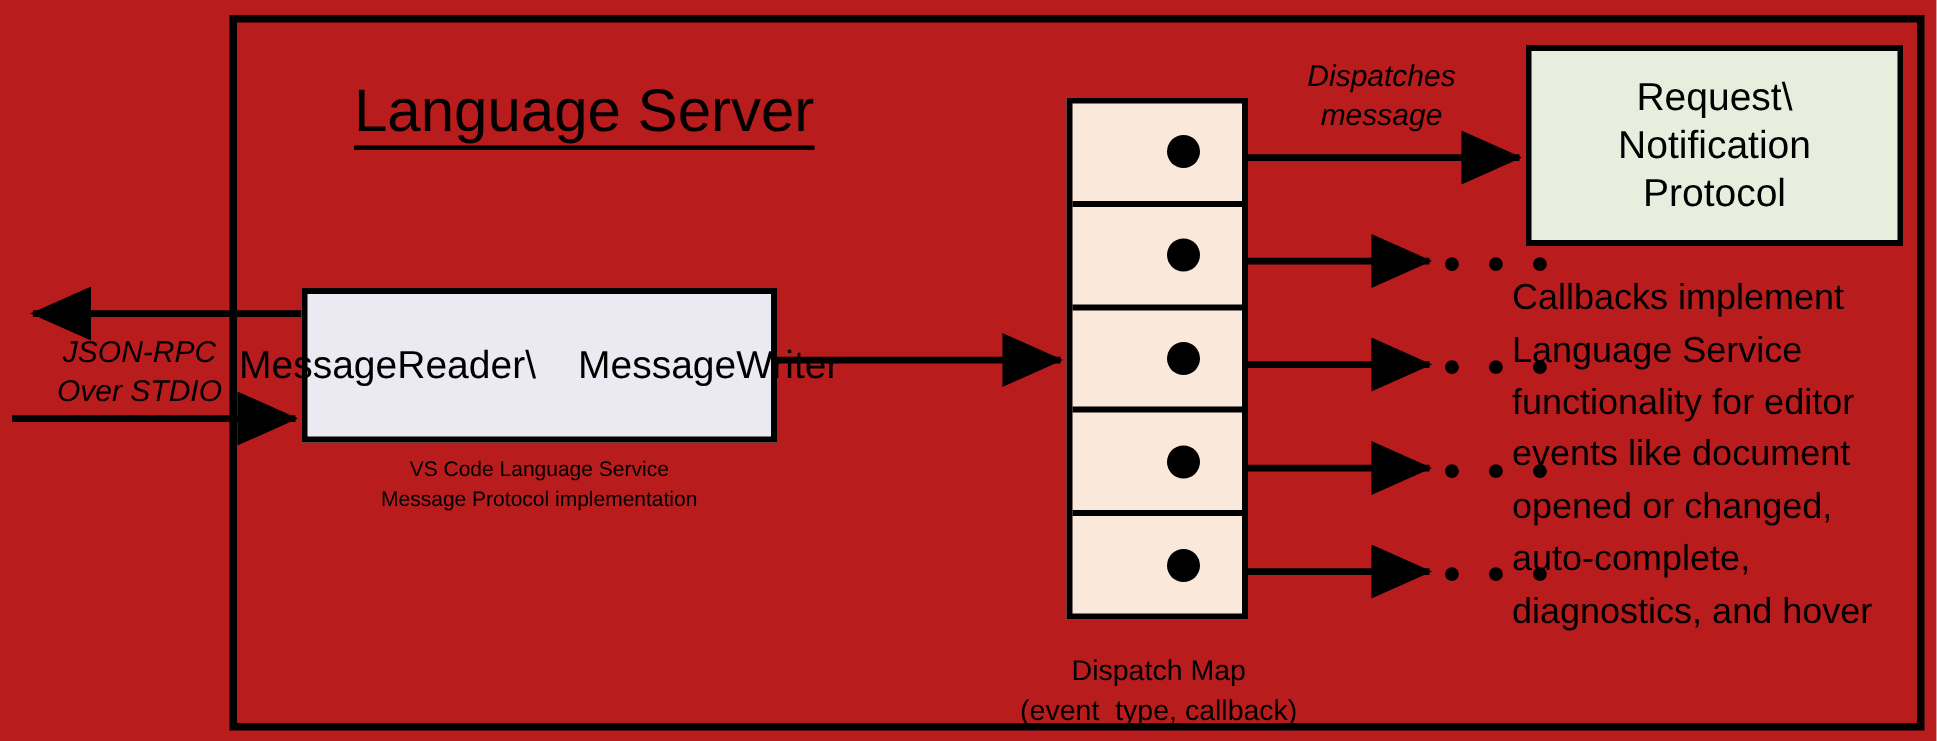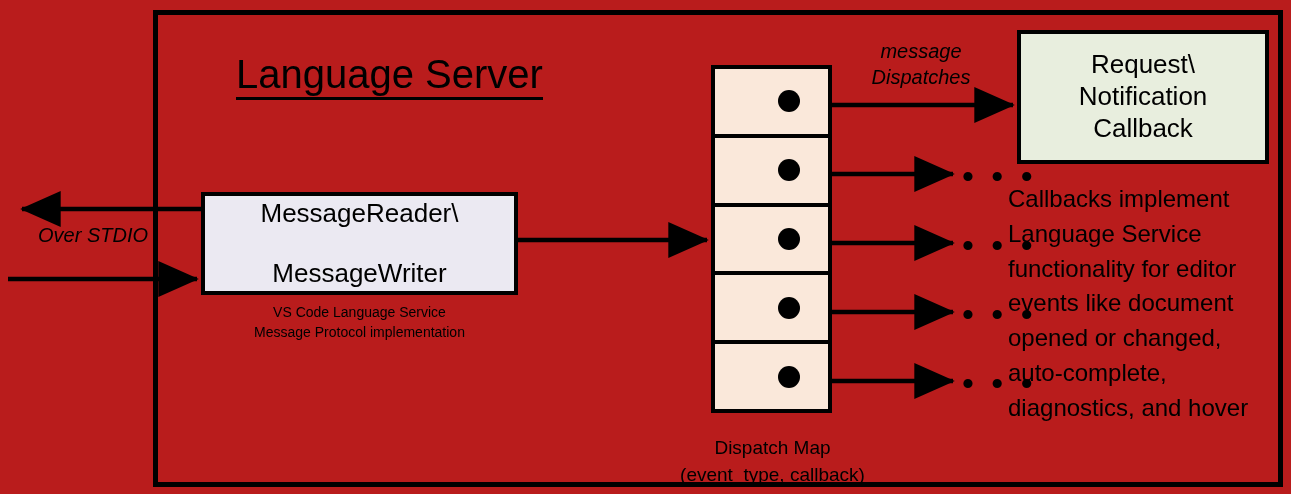--- a/index.html
+++ b/index.html
@@ -47,21 +47,21 @@
   #reader-box {
     position: absolute;
     left: 201px;
     top: 192px;
     width: 317px;
     height: 103px;
     background: #ebe9f2;
     border: 4px solid #000000;
     box-sizing: border-box;
     display: flex;
-    flex-direction: column;
+    flex-direction: row;
     align-items: center;
     justify-content: center;
     font-size: 26px;
     line-height: 1.2;
     text-align: center;
     gap: 28px;
   }
   #reader-caption {
     position: absolute;
     left: 201px;
@@ -258,30 +258,31 @@
     </div>
   </div>
   <div id="dispatch-caption">
     <div>Dispatch Map</div>
     <div>(event_type, callback)</div>
   </div>
 
   <div id="callback-box">
     <span>Request\</span>
     <span>Notification</span>
-    <span>Callback</span>
+    <span>Protocol</span>
   </div>
   <div id="callback-caption">Callbacks implement Language Service functionality for editor events like document opened or changed, auto-complete, diagnostics, and hover</div>
 
   <div class="edge-label" id="label-jsonrpc">
+    <div>JSON-RPC</div>
     <div>Over STDIO</div>
   </div>
   <div class="edge-label" id="label-dispatches">
+    <div>Dispatches</div>
     <div>message</div>
-    <div>Dispatches</div>
   </div>
 
   <div class="ellipsis" style="left:962px; top:159px;">• • •</div>
   <div class="ellipsis" style="left:962px; top:228px;">• • •</div>
   <div class="ellipsis" style="left:962px; top:297px;">• • •</div>
   <div class="ellipsis" style="left:962px; top:366px;">• • •</div>
 
 </div>
 
 </body></html>

